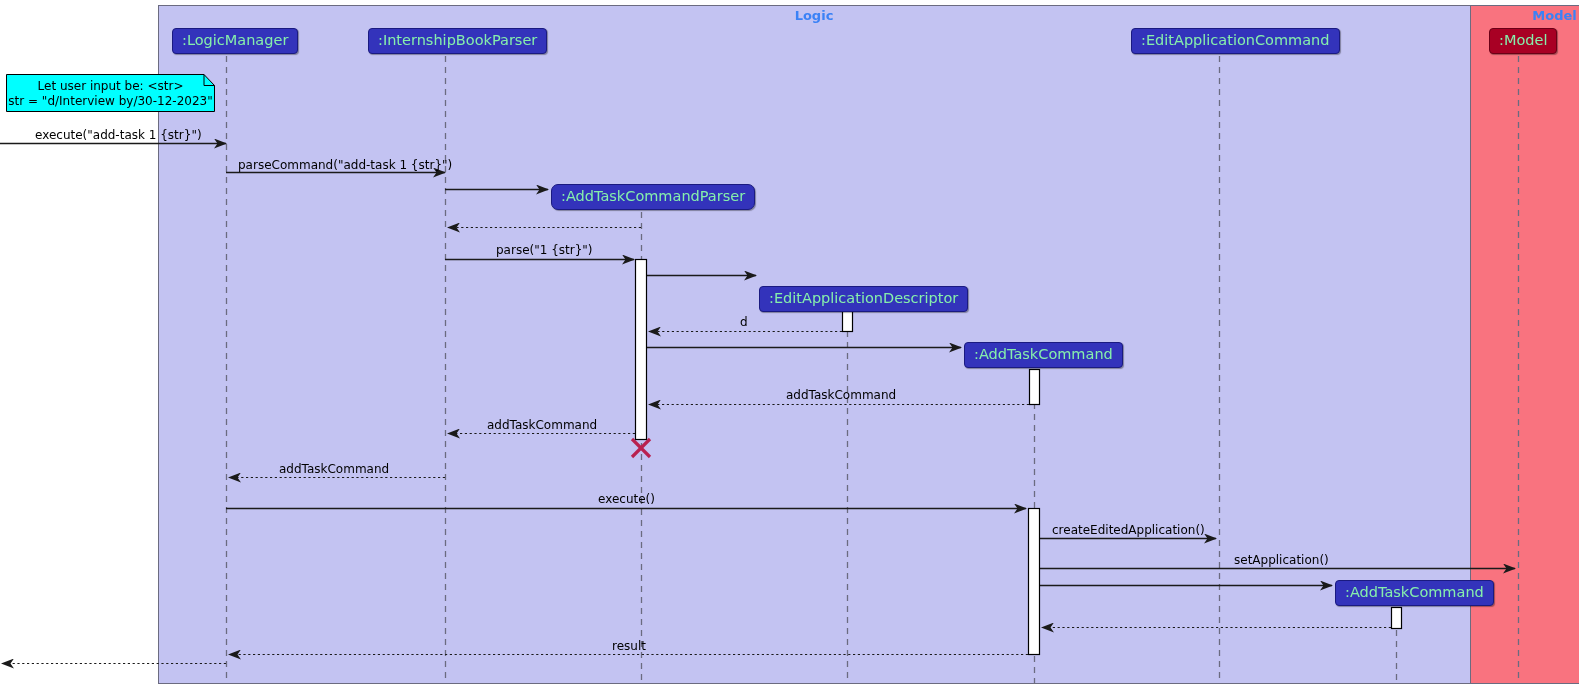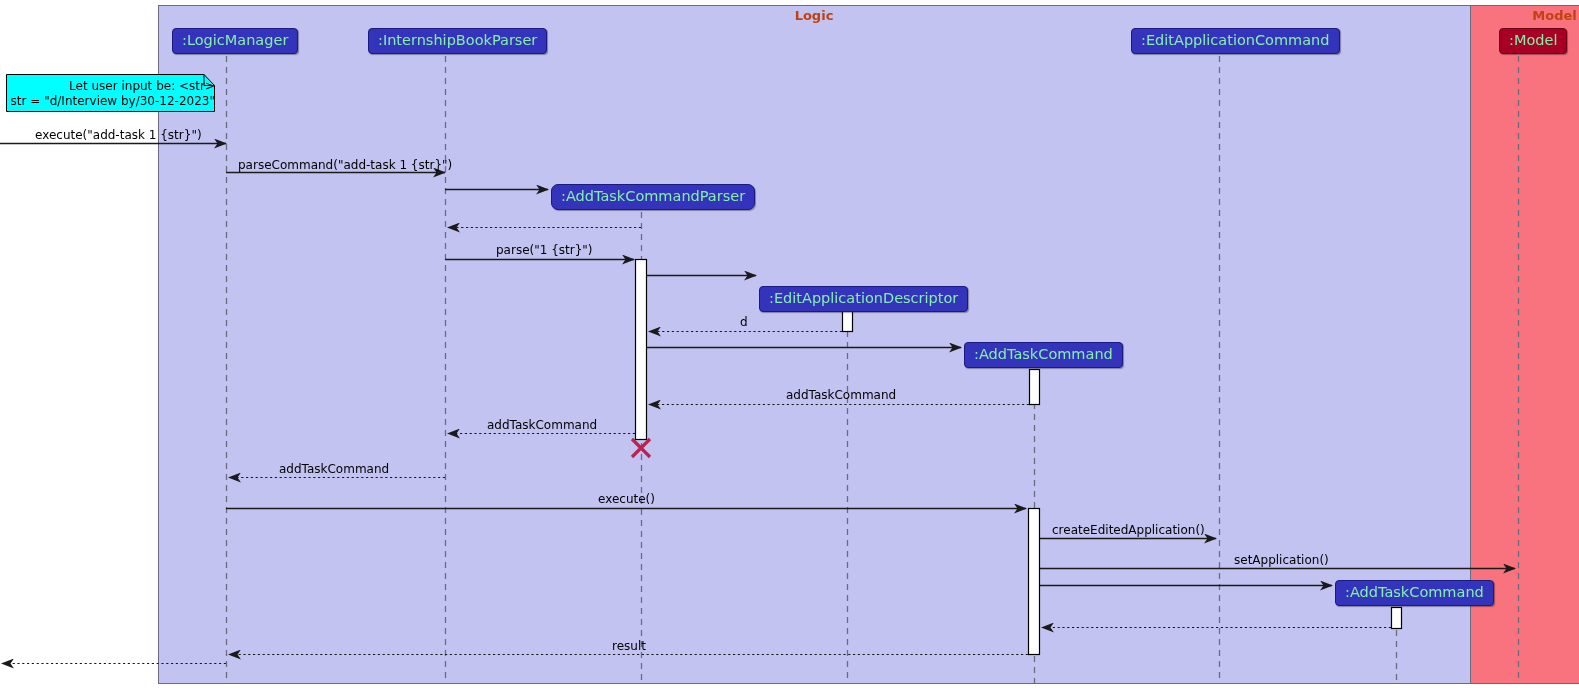--- a/index.html
+++ b/index.html
@@ -5,22 +5,22 @@
   html,body{margin:0;padding:0;background:#ffffff;}
   body{width:1579px;height:697px;position:relative;overflow:hidden;
        font-family:"DejaVu Sans","Liberation Sans",sans-serif;}
   #canvas{position:absolute;left:0;top:0;width:1579px;height:697px;}
   #svg{position:absolute;left:0;top:0;}
   .lbl{position:absolute;white-space:nowrap;font-size:12px;color:#000;}
   .plabel{position:absolute;white-space:nowrap;color:#86efac;font-size:14.5px;
           background:#3333BB;border:1px solid #1a1a80;border-radius:4px;
           padding:4px 9px 5px 9px;box-shadow:1px 1px 1px rgba(0,0,0,.35);
           line-height:1;}
-  .plabel.model{background:#A80024;border-color:#6b0016;margin-left:10px;}
-  .grouptitle{position:absolute;font-weight:bold;font-size:13px;color:#c2410c;
+  .plabel.model{background:#A80024;border-color:#6b0016;}
+  .grouptitle{position:absolute;font-weight:bold;font-size:13px;color:#3b82f6;
               white-space:nowrap;}
   .notetext{position:absolute;white-space:nowrap;font-size:12px;color:#000;
             text-align:center;line-height:1.25;}
 </style>
 </head>
 <body>
 
 <div id="canvas">
   <svg id="svg" width="1579" height="697">
     <defs>
@@ -88,21 +88,21 @@
       <div class="grouptitle" style="left: 158px; top: 8px; width: 1312px; text-align: center;">Logic</div>
       <div class="grouptitle" style="left: 1470px; top: 8px; width: 109px; text-align: center; margin-left: 30px;">Model</div>
       <div class="plabel" style="left: 172px; top: 28px;">:LogicManager</div>
       <div class="plabel" style="left: 368px; top: 28px;">:InternshipBookParser</div>
       <div class="plabel" style="left: 551px; top: 184px; border-radius: 7px;">:AddTaskCommandParser</div>
       <div class="plabel" style="left: 759px; top: 286px;">:EditApplicationDescriptor</div>
       <div class="plabel" style="left: 964px; top: 342px; text-align: center;">:AddTaskCommand</div>
       <div class="plabel" style="left: 1131px; top: 28px;">:EditApplicationCommand</div>
       <div class="plabel" style="left: 1335px; top: 580px;">:AddTaskCommand</div>
       <div class="plabel model" style="left: 1489px; top: 28px;">:Model</div>
-      <div class="notetext" style="left: 6px; top: 79px; width: 209px; text-align: right;">
+      <div class="notetext" style="left: 6px; top: 79px; width: 209px;">
         <div class="">Let user input be: &lt;str&gt;</div>
         <div class="">str = "d/Interview by/30-12-2023"</div>
       </div>
       <div class="lbl" style="left: 35px; top: 128px;">execute("add-task 1 {str}")</div>
       <div class="lbl" style="left: 238px; top: 158px;">parseCommand("add-task 1 {str}")</div>
       <div class="lbl" style="left: 496px; top: 243px;">parse("1 {str}")</div>
       <div class="lbl" style="left: 740px; top: 315px;">d</div>
       <div class="lbl" style="left: 786px; top: 388px;">addTaskCommand</div>
       <div class="lbl" style="left: 487px; top: 418px;">addTaskCommand</div>
       <div class="lbl" style="left: 279px; top: 462px;">addTaskCommand</div>

